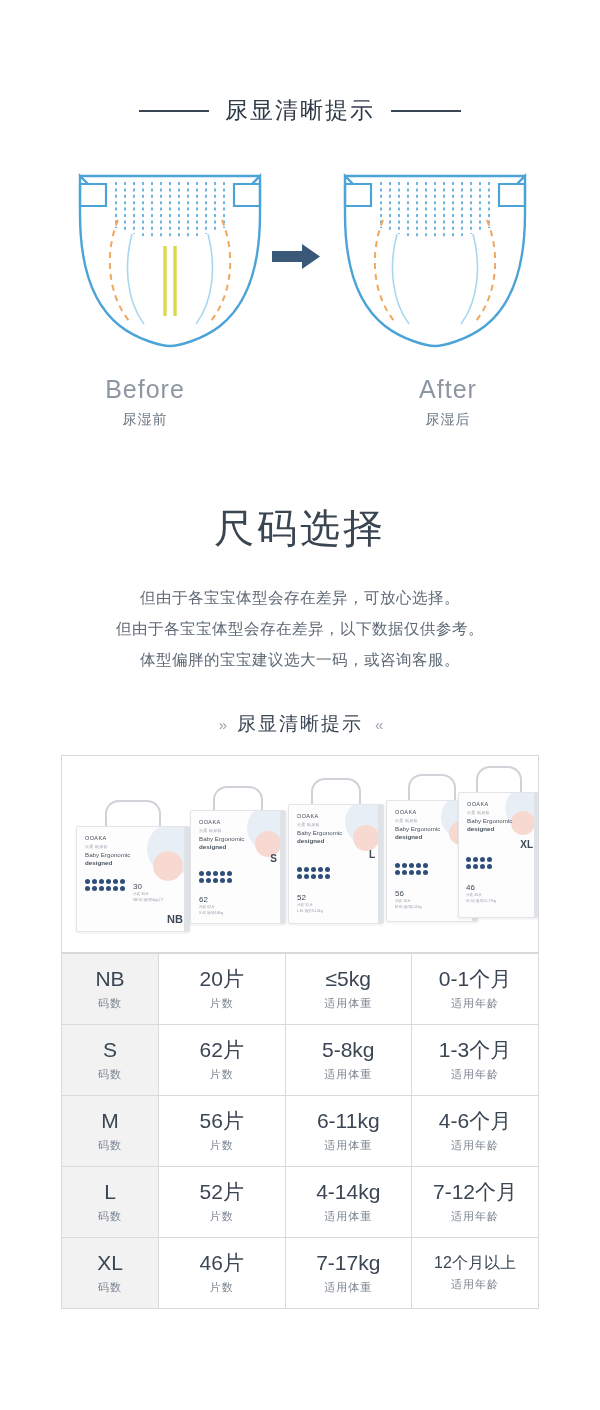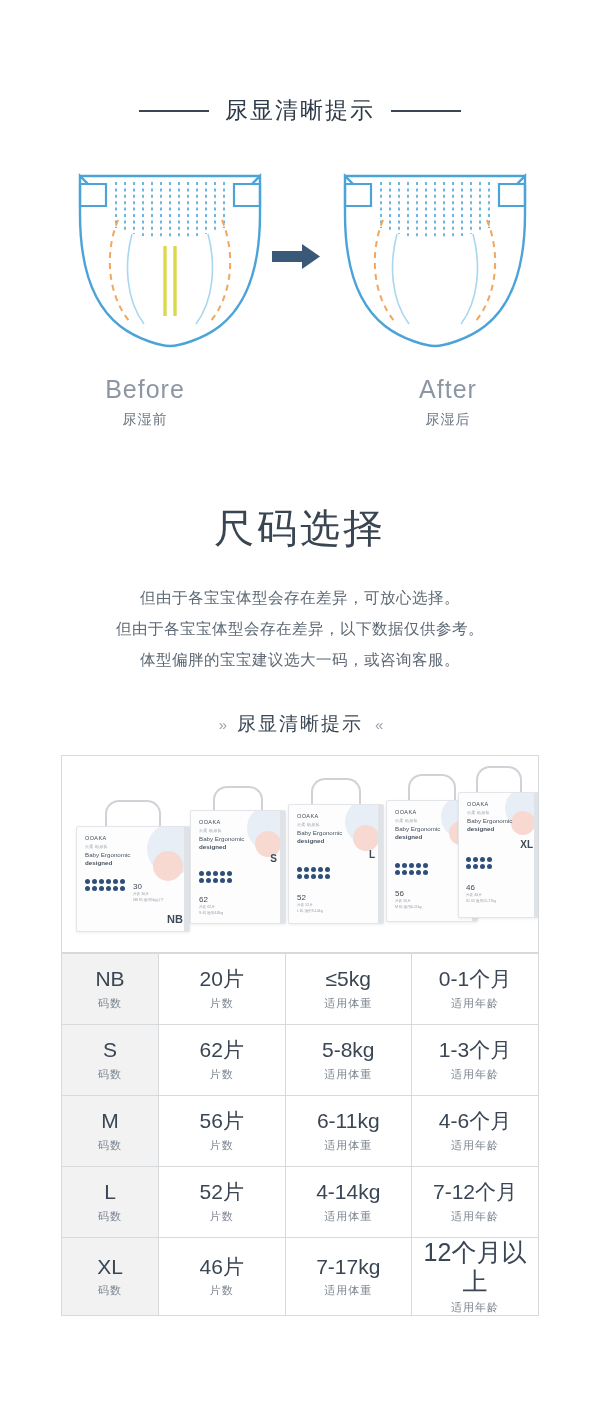--- a/index.html
+++ b/index.html
@@ -145,21 +145,21 @@
   table.sizes tr:last-child td { border-bottom: none; }
   td.size-cell {
     width: 96px;
     background: #f2f2f2;
   }
   .cell-main {
     font-size: 21px;
     color: #3b4654;
     line-height: 1.15;
   }
-  .cell-main.small { font-size: 25px; }
+  .cell-main.small { font-size: 16px; }
   .cell-sub {
     font-size: 11px;
     color: #7b8490;
     margin-top: 4px;
     letter-spacing: 1px;
   }
 
   
   .pack {
     position: absolute;

